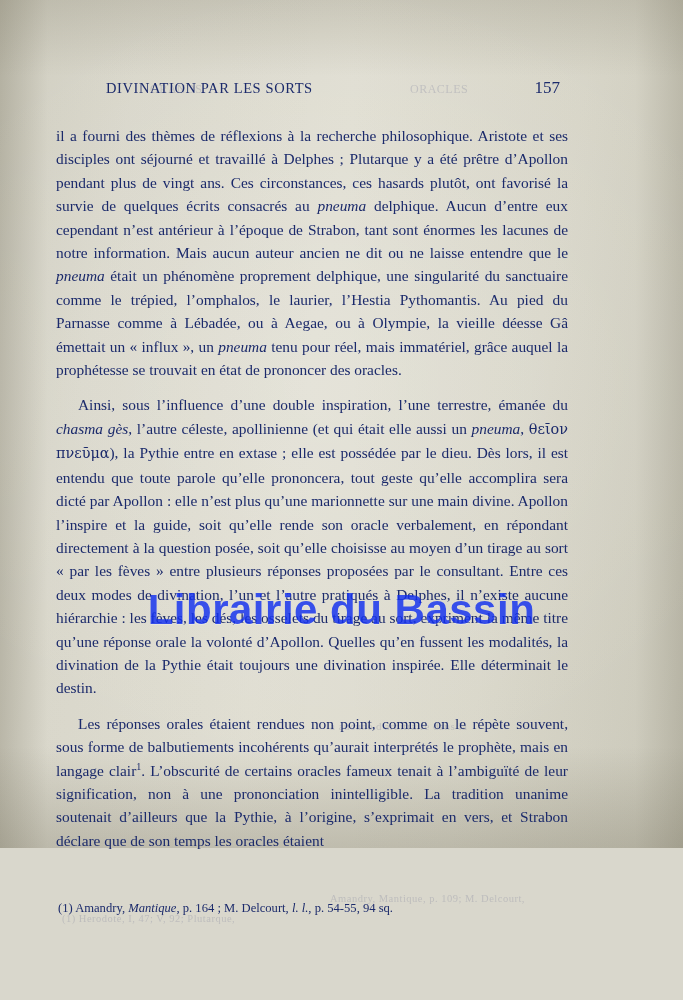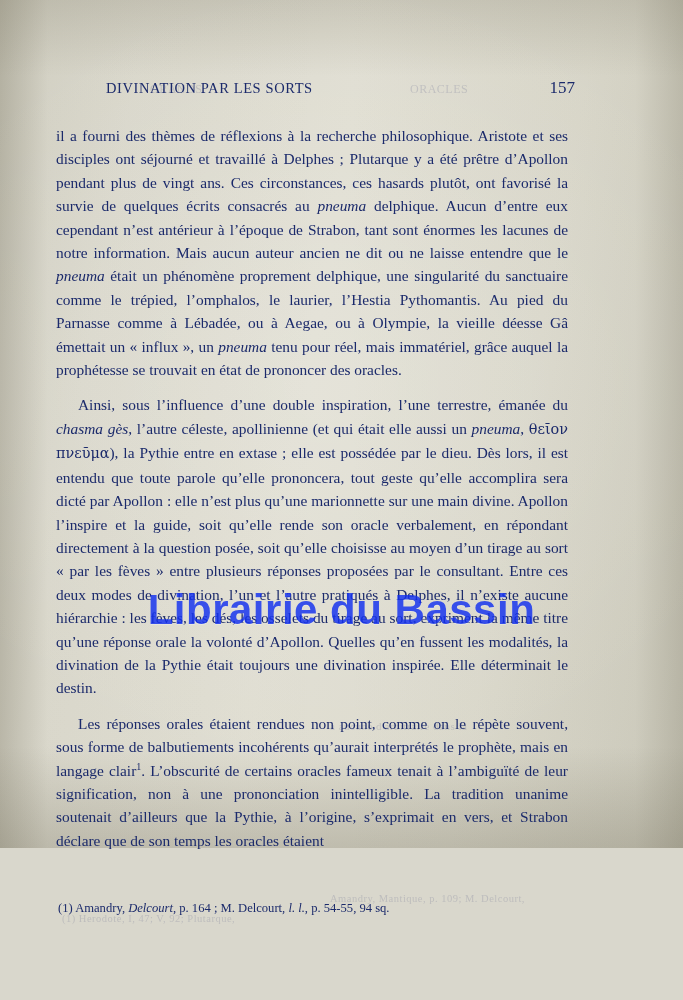--- a/index.html
+++ b/index.html
@@ -41,21 +41,21 @@
   .running-title {
     font-variant: small-caps;
     font-size: 14.5px;
     letter-spacing: 0.6px;
     color: #1b2a6b;
     margin-left: 62px;
   }
   .folio {
     font-size: 17px;
     color: #1b2a6b;
-    margin-right: 5px;
+    margin-right: 20px;
   }
   
   .ghost {
     position: absolute;
     color: rgba(90,95,135,0.22);
     font-size: 12px;
     font-variant: small-caps;
     letter-spacing: 0.5px;
     pointer-events: none;
   }
@@ -139,17 +139,17 @@
     <div class="folio">157</div>
   </div>
 
   <div class="body-text">
     <p>il a fourni des thèmes de réflexions à la recherche philosophique. Aristote et ses disciples ont séjourné et travaillé à Delphes ; Plutarque y a été prêtre d’Apollon pendant plus de vingt ans. Ces circonstances, ces hasards plutôt, ont favorisé la survie de quelques écrits consacrés au <i>pneuma</i> delphique. Aucun d’entre eux cependant n’est antérieur à l’époque de Strabon, tant sont énormes les lacunes de notre information. Mais aucun auteur ancien ne dit ou ne laisse entendre que le <i>pneuma</i> était un phénomène proprement delphique, une singularité du sanctuaire comme le trépied, l’omphalos, le laurier, l’Hestia Pythomantis. Au pied du Parnasse comme à Lébadée, ou à Aegae, ou à Olympie, la vieille déesse Gâ émettait un « influx », un <i>pneuma</i> tenu pour réel, mais immatériel, grâce auquel la prophétesse se trouvait en état de prononcer des oracles.</p>
     <p class="indent">Ainsi, sous l’influence d’une double inspiration, l’une terrestre, émanée du <i>chasma gès</i>, l’autre céleste, apollinienne (et qui était elle aussi un <i>pneuma</i>, <span class="greek">θεῖον πνεῦμα</span>), la Pythie entre en extase ; elle est possédée par le dieu. Dès lors, il est entendu que toute parole qu’elle prononcera, tout geste qu’elle accomplira sera dicté par Apollon : elle n’est plus qu’une marionnette sur une main divine. Apollon l’inspire et la guide, soit qu’elle rende son oracle verbalement, en répondant directement à la question posée, soit qu’elle choisisse au moyen d’un tirage au sort « par les fèves » entre plusieurs réponses proposées par le consultant. Entre ces deux modes de divination, l’un et l’autre pratiqués à Delphes, il n’existe aucune hiérarchie : les fèves, les dés, les osselets du tirage au sort, expriment la même titre qu’une réponse orale la volonté d’Apollon. Quelles qu’en fussent les modalités, la divination de la Pythie était toujours une divination inspirée. Elle déterminait le destin.</p>
     <p class="indent">Les réponses orales étaient rendues non point, comme on le répète souvent, sous forme de balbutiements incohérents qu’aurait interprétés le prophète, mais en langage clair<sup>1</sup>. L’obscurité de certains oracles fameux tenait à l’ambiguïté de leur signification, non à une prononciation inintelligible. La tradition unanime soutenait d’ailleurs que la Pythie, à l’origine, s’exprimait en vers, et Strabon déclare que de son temps les oracles étaient</p>
   </div>
 
   <div class="footnote-rule"></div>
-  <div class="footnote">(1) Amandry, <i>Delcourt</i>, p. 164 ; M. Delcourt, <i>l. l.</i>, p. 54-55, 94 sq.</div>
+  <div class="footnote">(1) Amandry, <i>Mantique</i>, p. 164 ; M. Delcourt, <i>l. l.</i>, p. 54-55, 94 sq.</div>
 
   <div class="watermark" style="color: rgb(18, 48, 240);">Librairie du Bassin</div>
 
 </div>
 
 </body></html>

